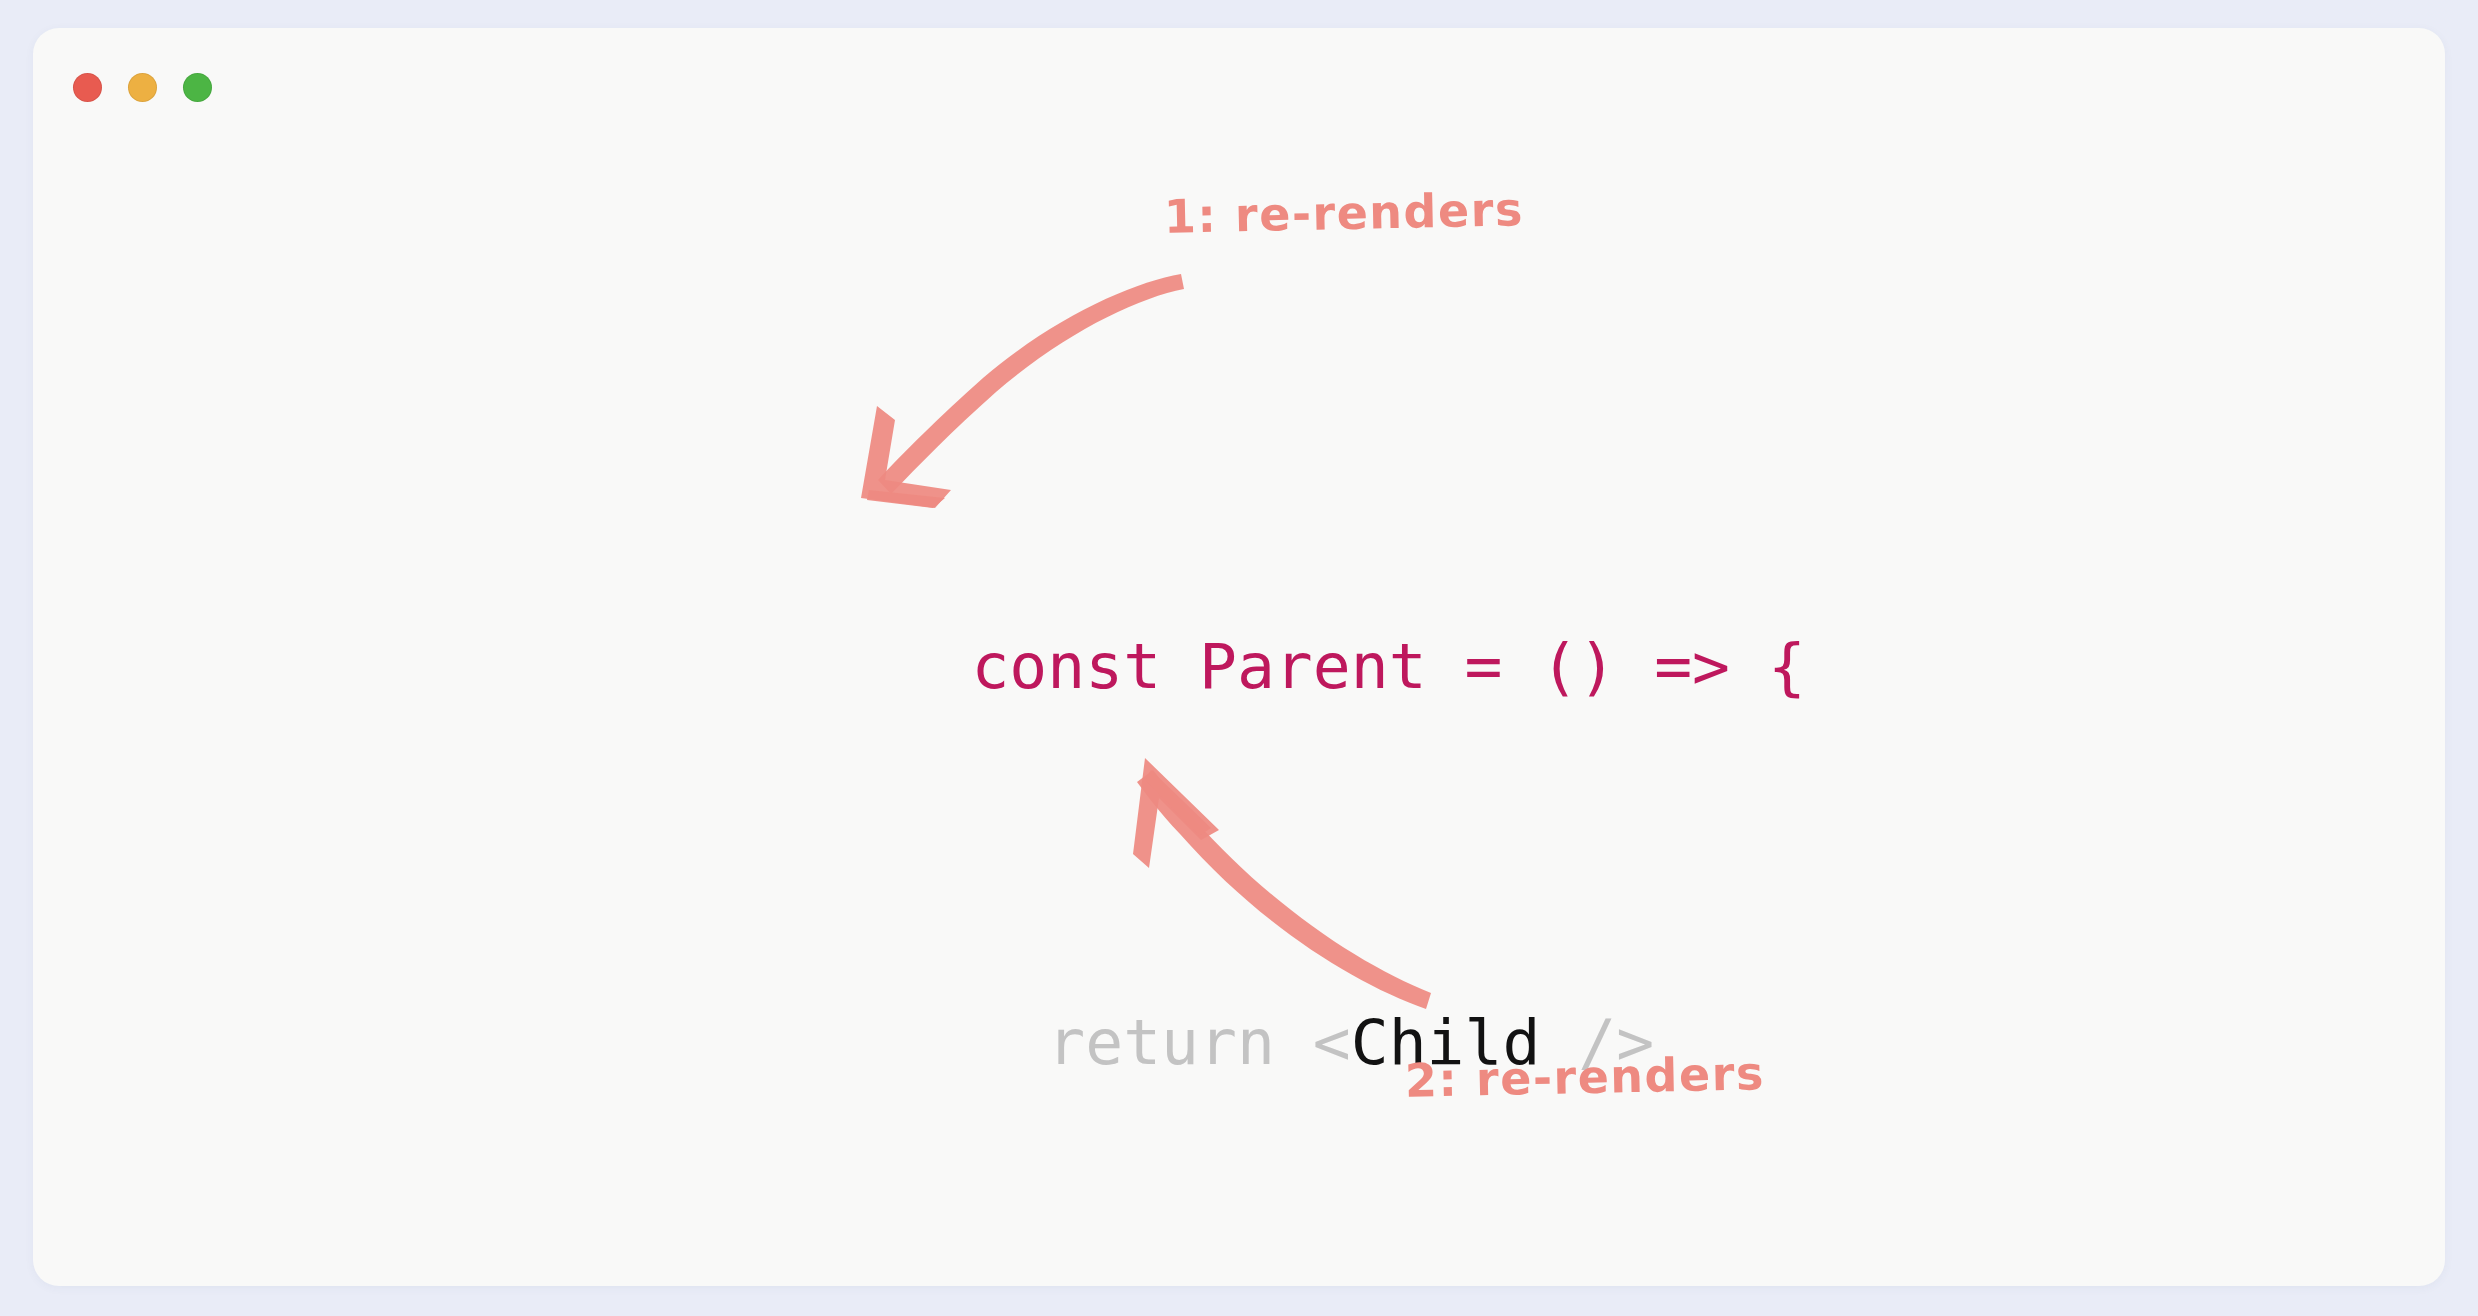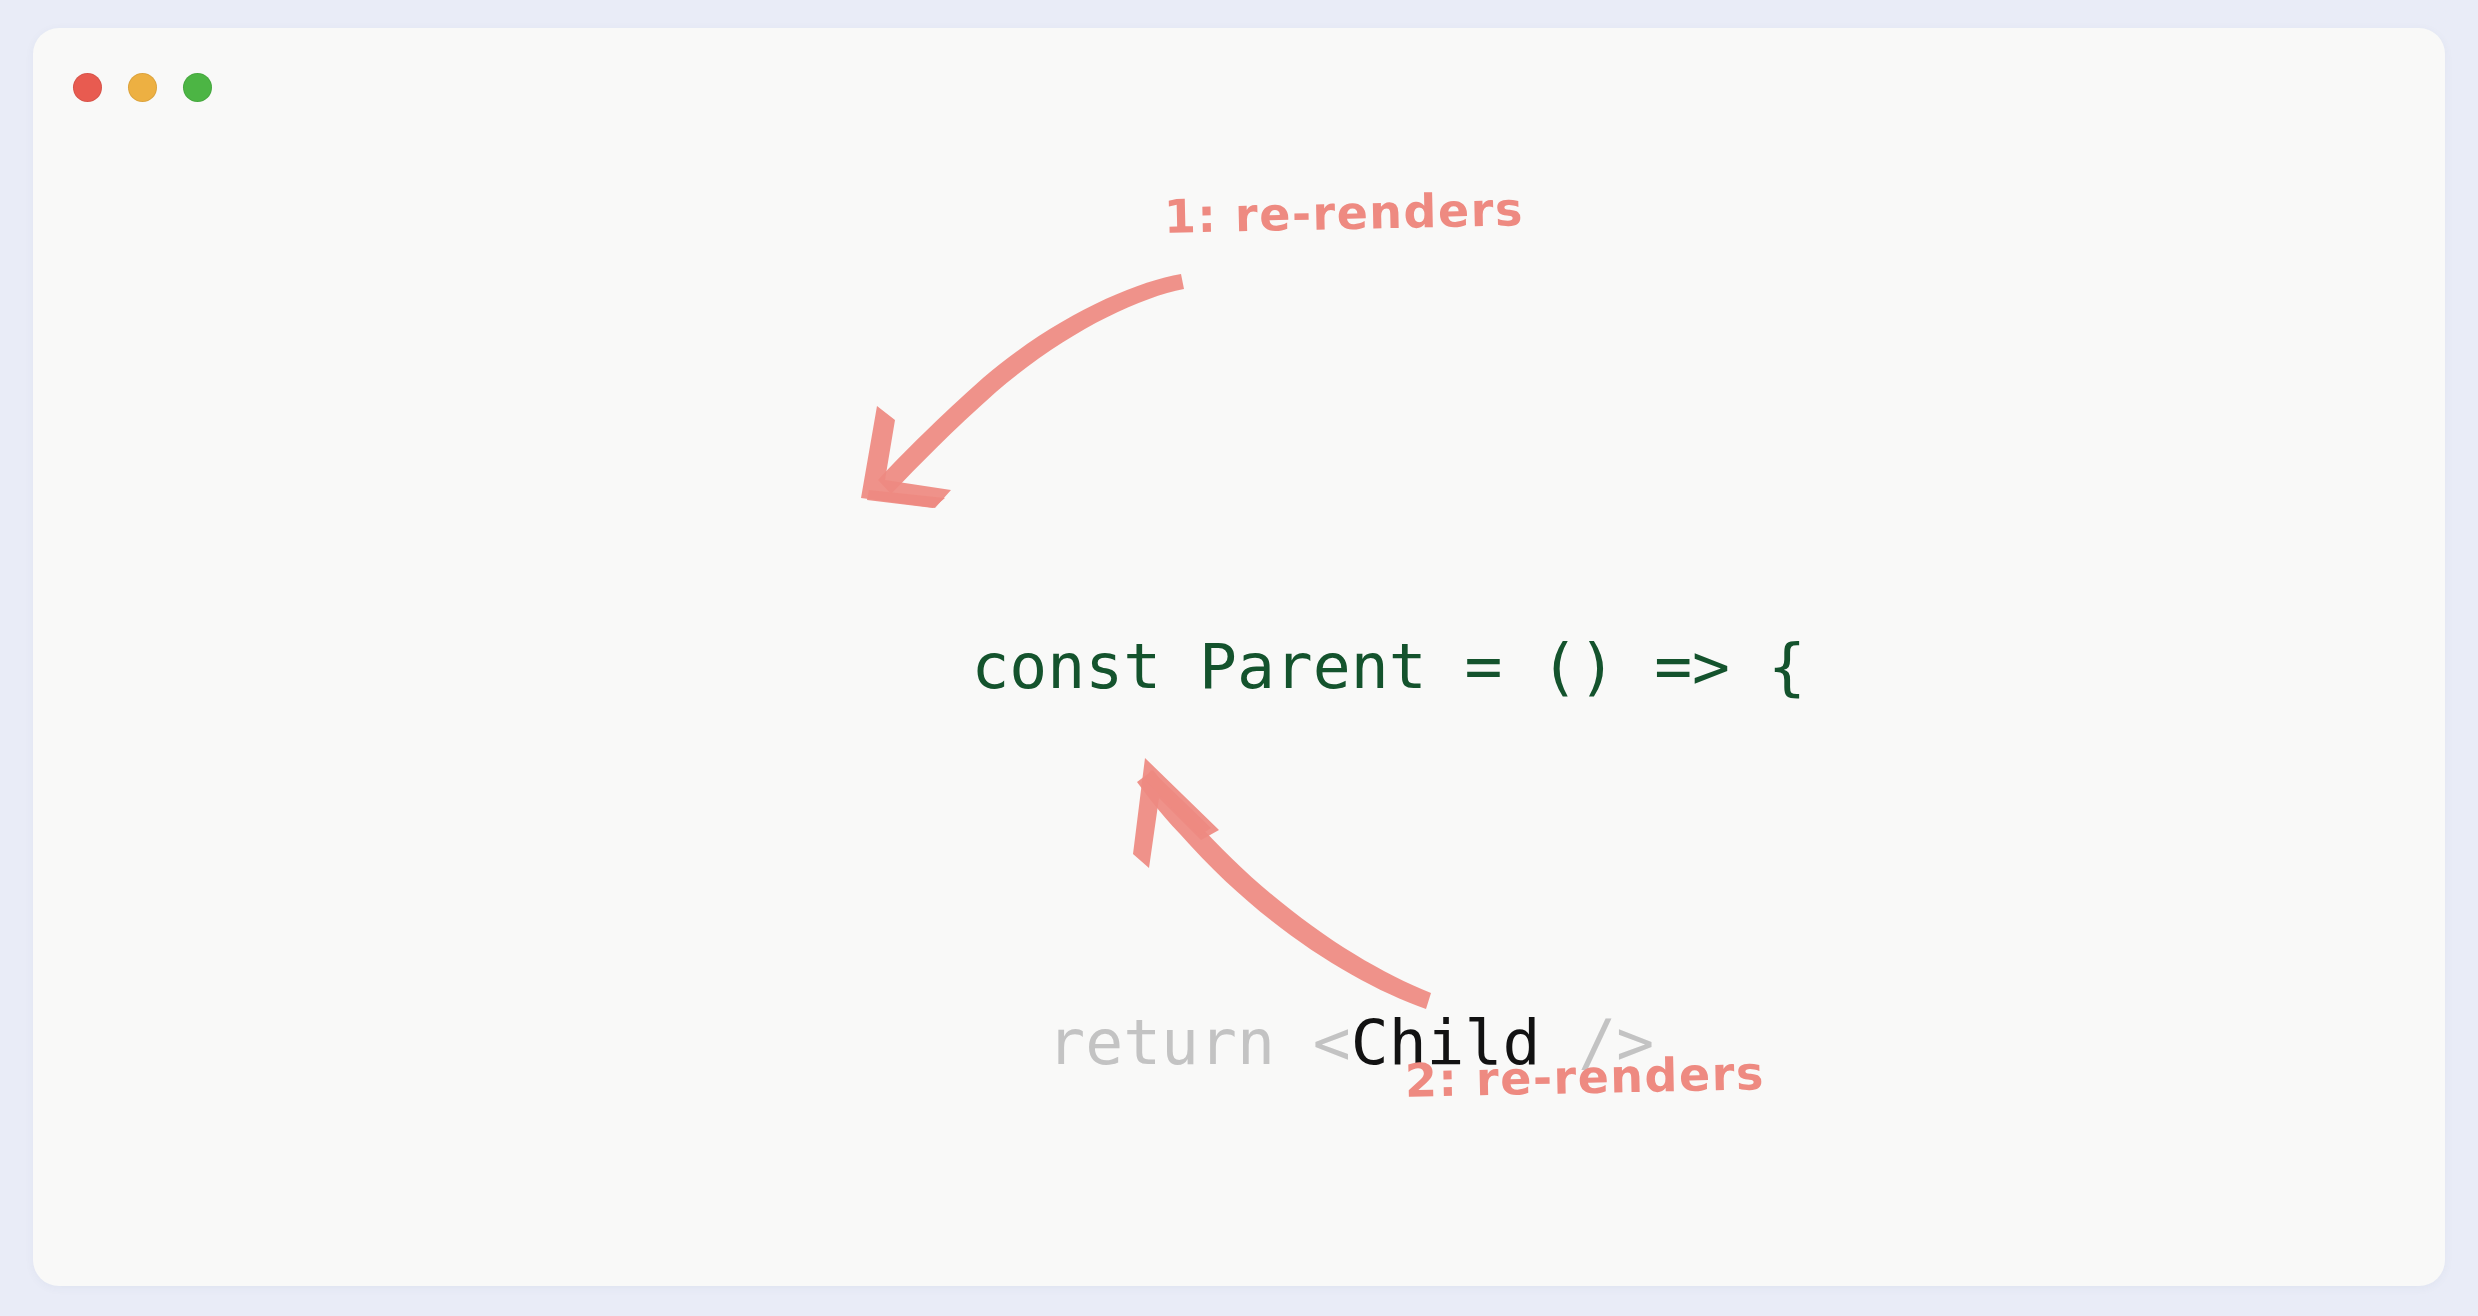--- a/index.html
+++ b/index.html
@@ -103,21 +103,21 @@
   <div id="window-card" style="background: rgb(249, 249, 248);">
 
     <div id="traffic-lights">
       <span class="dot dot-close" style="background: rgb(232, 91, 80);"></span>
       <span class="dot dot-min" style="background: rgb(237, 176, 66);"></span>
       <span class="dot dot-max" style="background: rgb(76, 181, 68);"></span>
     </div>
 
     <div id="code-block">
       <span class="code-line" id="code-line-1">
-        <span class="tok-strong" style="color: #14532d;">const Parent = () =&gt; {</span>
+        <span class="tok-strong" style="color: #be185d;">const Parent = () =&gt; {</span>
       </span>
       <span class="code-line" id="code-line-2">
         <span class="tok-dim" style="color: rgb(195, 195, 195);">  return </span><span class="tok-dim" style="color: rgb(195, 195, 195);">&lt;</span><span class="tok-strong" style="color: rgb(18, 18, 18);">Child</span><span class="tok-dim" style="color: rgb(195, 195, 195);"> /&gt;</span>
       </span>
       
     </div>
 
     <svg id="arrow-layer" viewBox="0 0 2412 1258" xmlns="http://www.w3.org/2000/svg">
       <g fill="#ee8a81">
         <path d="M1148,246

